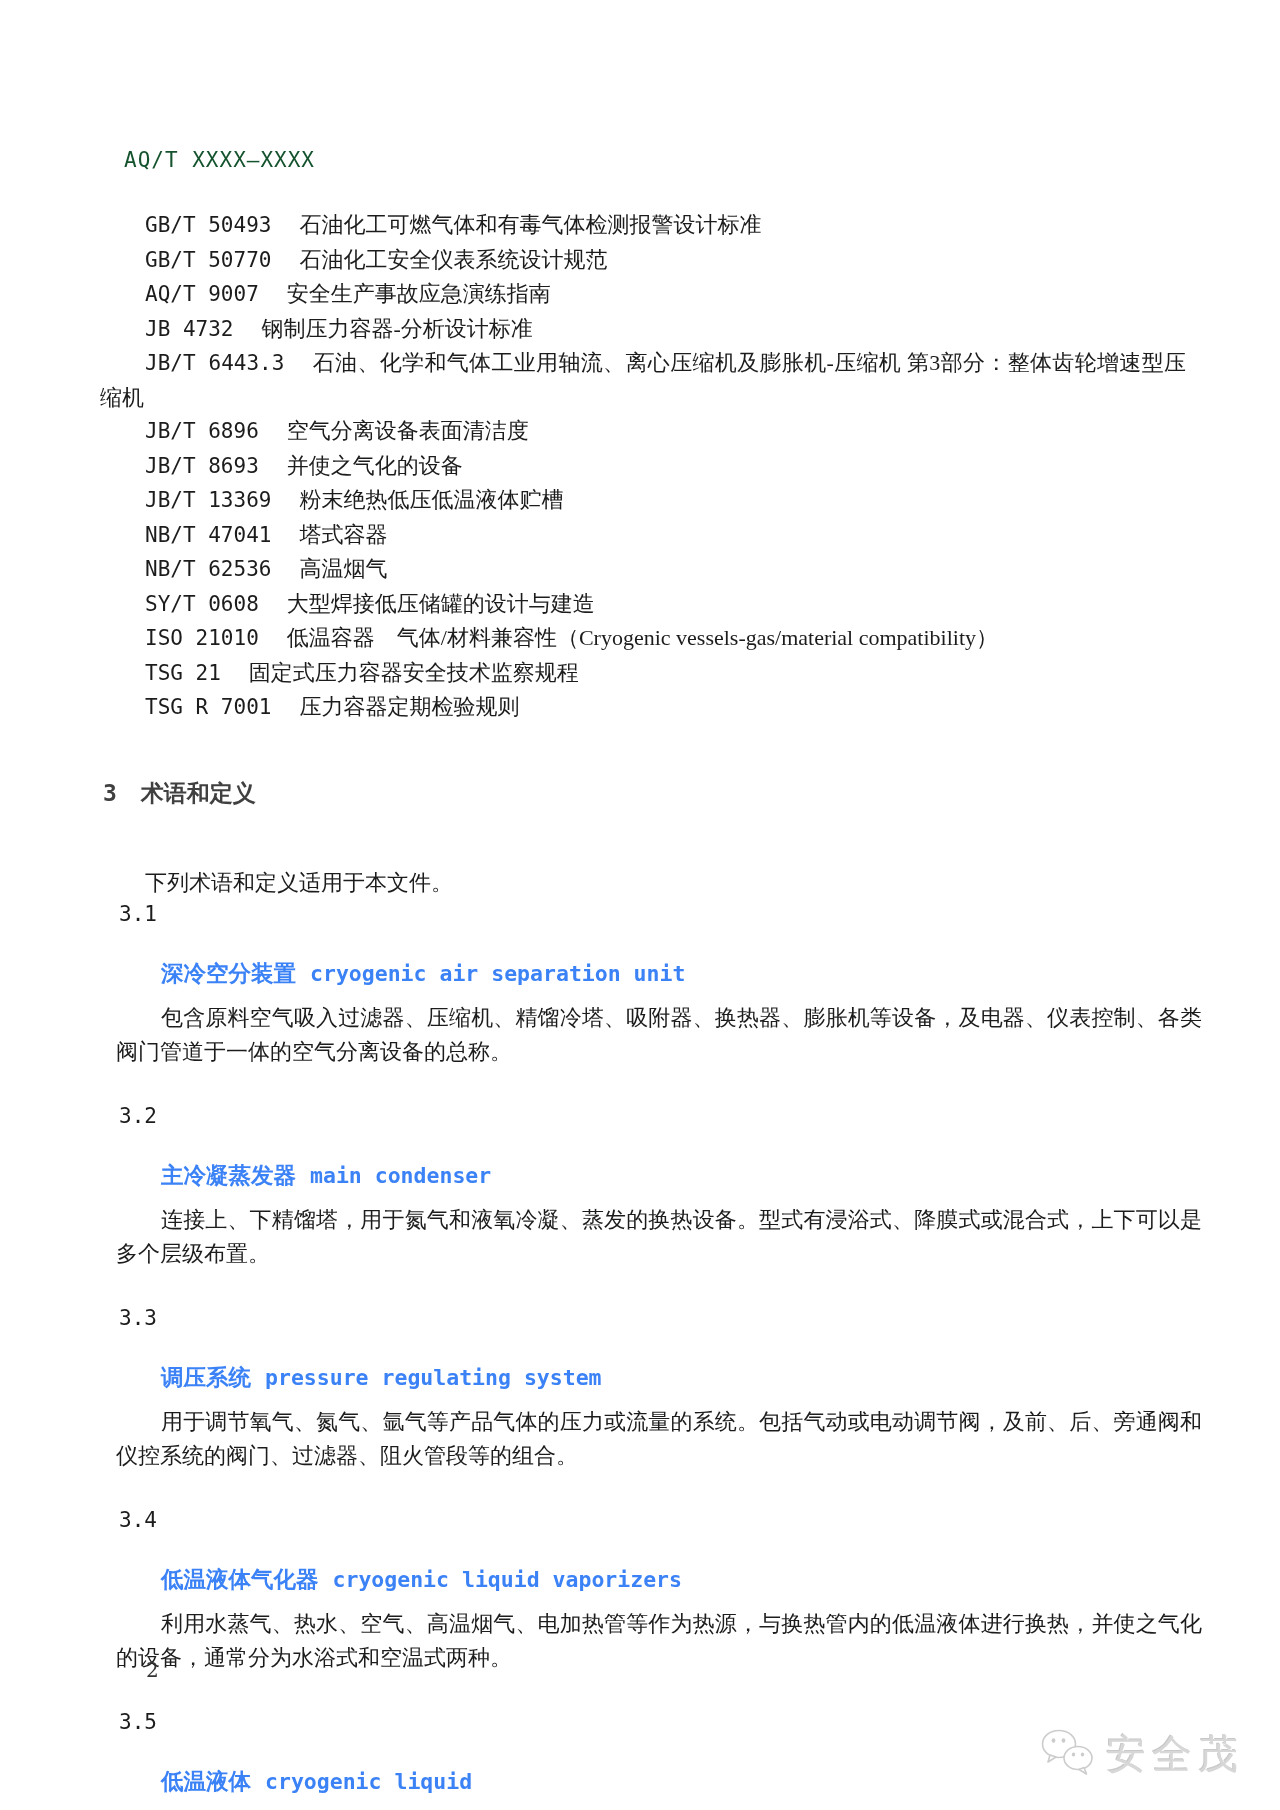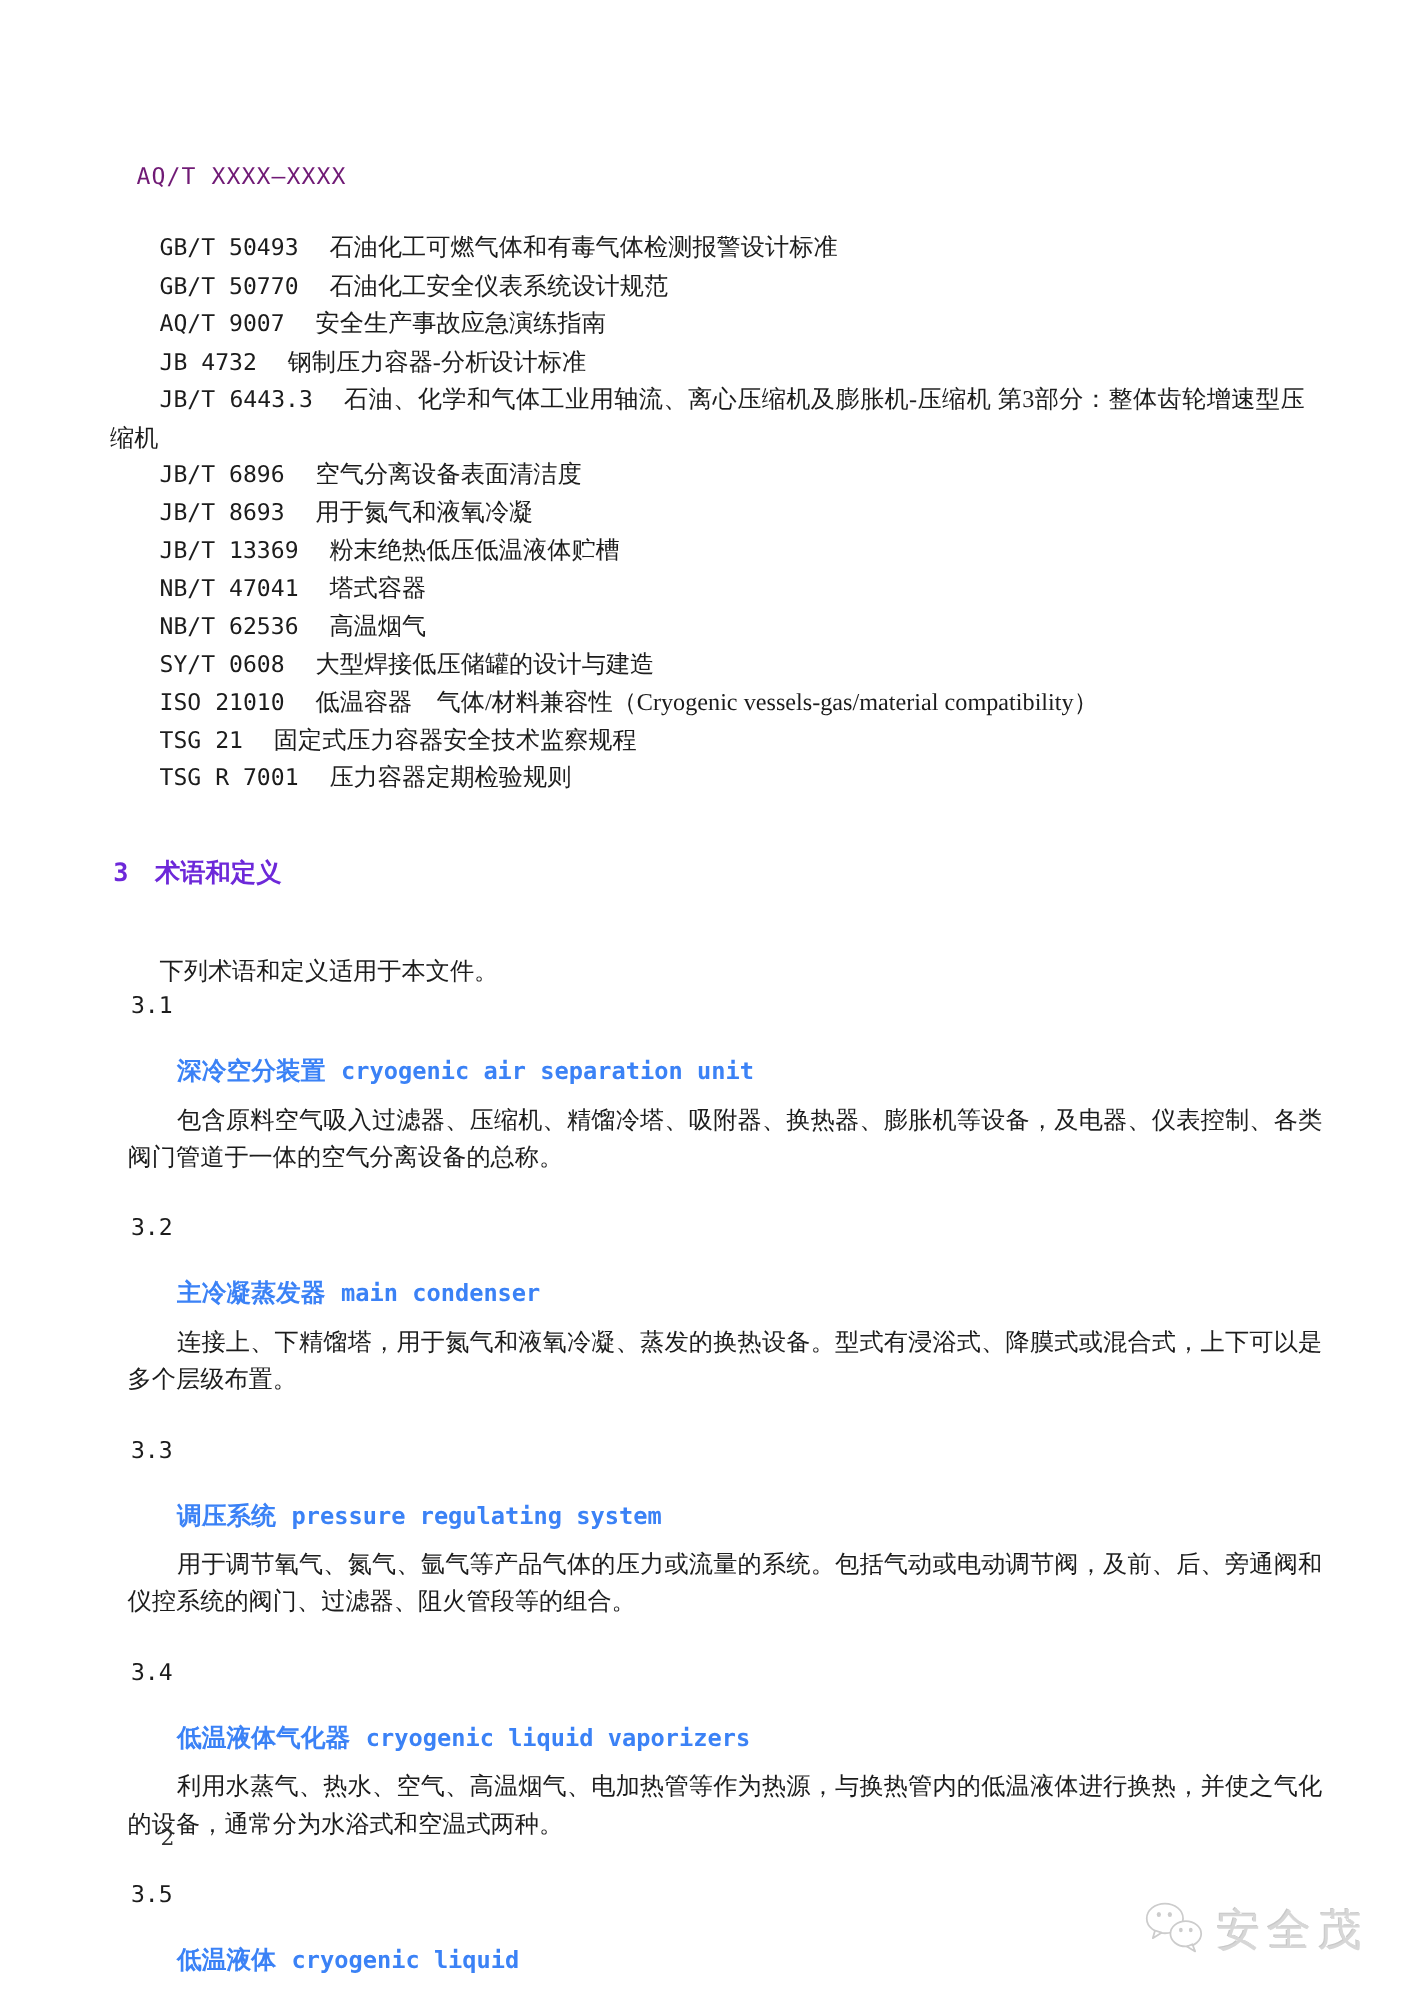--- a/index.html
+++ b/index.html
@@ -14,21 +14,21 @@
     font-size: 22px;
   }
 
   .doc-header {
     position: absolute;
     left: 124px;
     top: 148px;
     font-family: "DejaVu Sans Mono", monospace;
     font-size: 21px;
     letter-spacing: 1px;
-    color: #701a75;
+    color: #14532d;
   }
 
   .refs {
     position: absolute;
     left: 100px;
     top: 208px;
     width: 1086px;
     line-height: 33.5px;
   }
   .ref-line {
@@ -42,21 +42,21 @@
     white-space: nowrap;
   }
 
   .section-heading {
     position: absolute;
     left: 103px;
     top: 778px;
     font-family: "Liberation Sans", sans-serif;
     font-weight: bold;
     font-size: 23px;
-    color: #6d28d9;
+    color: #404040;
   }
   .section-heading .sec-no { margin-right: 24px; font-family: "DejaVu Sans Mono", monospace; }
 
   .intro-para {
     position: absolute;
     left: 100px;
     top: 844px;
     width: 1086px;
     text-indent: 45px;
     line-height: 33px;
@@ -148,21 +148,21 @@
 
   <div class="ref-line">
     <span class="ref-code">JB/T 6443.3</span><span class="ref-title">石油、化学和气体工业用轴流、离心压缩机及膨胀机-压缩机 第3部分：整体齿轮增速型压缩机</span>
   </div>
 
   <div class="ref-line">
     <span class="ref-code">JB/T 6896</span><span class="ref-title">空气分离设备表面清洁度</span>
   </div>
 
   <div class="ref-line">
-    <span class="ref-code">JB/T 8693</span><span class="ref-title">用于氮气和液氧冷凝</span>
+    <span class="ref-code">JB/T 8693</span><span class="ref-title">并使之气化的设备</span>
   </div>
 
   <div class="ref-line">
     <span class="ref-code">JB/T 13369</span><span class="ref-title">粉末绝热低压低温液体贮槽</span>
   </div>
 
   <div class="ref-line">
     <span class="ref-code">NB/T 47041</span><span class="ref-title">塔式容器</span>
   </div>
 

